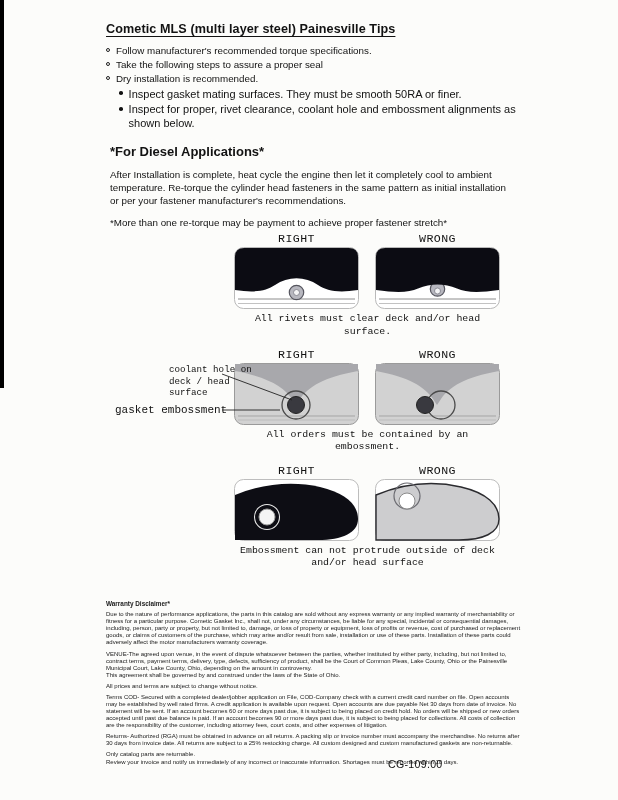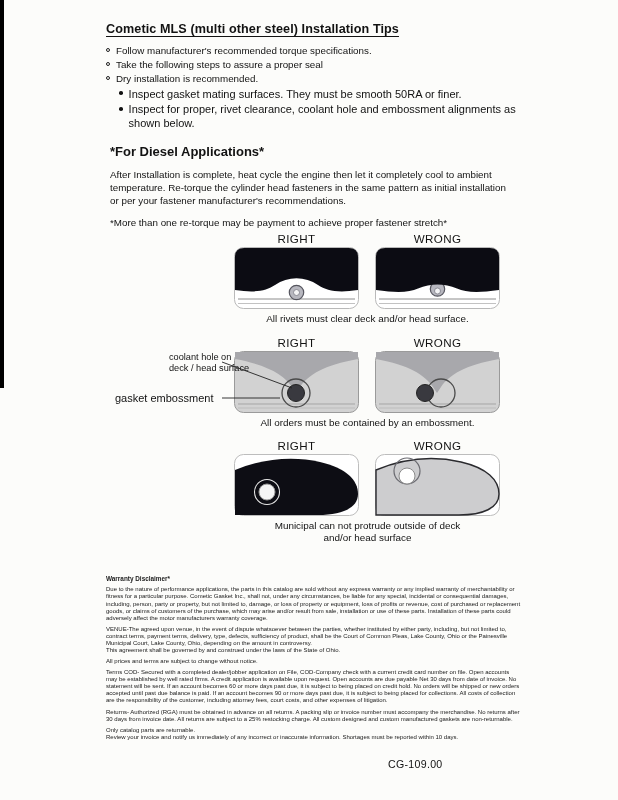--- a/index.html
+++ b/index.html
@@ -24,21 +24,21 @@
   .bullets li { display:flex; margin-bottom:2px; }
   .obullet { flex:0 0 auto; width:4px; height:4px; border:1px solid #222; border-radius:50%; margin:3px 6px 0 0; }
   .fbullet { flex:0 0 auto; width:3.6px; height:3.6px; background:#111; border-radius:50%; margin:3.5px 6px 0 0; }
   .sub-bullets { list-style:none; margin:1px 0 0 13px; font-size:11px; line-height:1.25; }
   .sub-bullets li { display:flex; margin-bottom:2px; }
 
   .diesel-heading { font-size:13px; font-weight:bold; margin:13px 0 9px 4px; }
   .para { font-size:9.8px; line-height:1.34; margin:0 0 10px 4px; white-space:pre-line; }
   .note { font-size:9.8px; margin:2px 0 4px 4px; }
 
-  .diagrams { margin-left:128px; width:266px; }
+  .diagrams { margin-left:128px; width:266px;font-family:Liberation Mono, monospace; }
   .diag-row { position:relative; margin-bottom:2px; }
   .dlabels { display:flex; gap:16px; margin-bottom:2px; }
   .dlabels span { width:125px; text-align:center; font-size:11.6px; letter-spacing:.4px; }
   .dimgs { display:flex; gap:16px; }
   .dcaption { font-size:9.9px; margin:4px 0 10px 1px; white-space:pre-line; line-height:1.25;text-align:center; }
 
   .ann-coolant { position:absolute; left:-112px; top:16px; width:102px; font-size:9.2px; line-height:1.25; white-space:pre-line;margin-left:47px; }
   .ann-emboss  { position:absolute; left:-119px; top:56px; font-size:11px; white-space:nowrap; }
   .ann-lines   { position:absolute; left:-12px; top:18px; pointer-events:none; }
 
@@ -48,21 +48,21 @@
 
   .footer-code { position:absolute; left:388px; top:758px; font-size:10.6px; letter-spacing:.3px; }
 </style>
 </head>
 <body>
 
 <div class="left-edge"></div>
 
 <div class="content">
 
-  <h1 class="page-title">Cometic MLS (multi other steel) Installation Tips</h1>
+  <h1 class="page-title">Cometic MLS (multi layer steel) Painesville Tips</h1>
 
   <ul class="bullets">
     <li>
         <span class="obullet"></span>
         <span>Follow manufacturer's recommended torque specifications.</span>
       </li>
     <li>
         <span class="obullet"></span>
         <span>Take the following steps to assure a proper seal</span>
       </li>
@@ -161,21 +161,21 @@
           <circle cx="33" cy="38" r="12.5" fill="none" stroke="#e8e8e8" stroke-width="1.1"></circle>
           <circle cx="33" cy="38" r="8" fill="#f5f5f5" stroke="#9a9a9a"></circle>
         </svg>
         <svg width="125" height="62" viewBox="0 0 125 62">
           <rect x="0.5" y="0.5" width="124" height="61" rx="9" fill="#ffffff" stroke="#bdbdbd"></rect>
           <path d="M1,16 C30,4 60,2 86,8 C112,14 124,26 124,40 C124,54 108,61 84,61 H1 Z" fill="#cdcdcf" stroke="#2a2a2e" stroke-width="1.4"></path>
           <circle cx="32" cy="17" r="13" fill="none" stroke="#6a6a70" stroke-width="1.2"></circle>
           <circle cx="32" cy="22" r="8" fill="#ffffff" stroke="#8a8a8a"></circle>
         </svg>
       </div>
-      <p class="dcaption">Municipal can not protrude outside of deck
+      <p class="dcaption">Embossment can not protrude outside of deck
 and/or head surface</p>
     </div>
 
   </div>
 
   <div class="legal">
     <div class="legal-heading">Warranty Disclaimer*</div>
     <p>Due to the nature of performance applications, the parts in this catalog are sold without any express warranty or any implied warranty of merchantability or fitness for a particular purpose.  Cometic Gasket Inc., shall not, under any circumstances, be liable for any special, incidental or consequential damages, including, person, party or property, but not limited to, damage, or loss of property or equipment, loss of profits or revenue, cost of purchased or replacement goods, or claims of customers of the purchase, which may arise and/or result from sale, installation or use of these parts.  Installation of these parts could adversely affect the motor manufacturers warranty coverage.</p>
     <p>VENUE-The agreed upon venue, in the event of dispute whatsoever between the parties, whether instituted by either party, including, but not limited to, contract terms, payment terms, delivery, type, defects, sufficiency of product, shall be the Court of Common Pleas, Lake County, Ohio or the Painesville Municipal Court, Lake County, Ohio, depending on the amount in controversy.
 This agreement shall be governed by and construed under the laws of the State of Ohio.</p>

